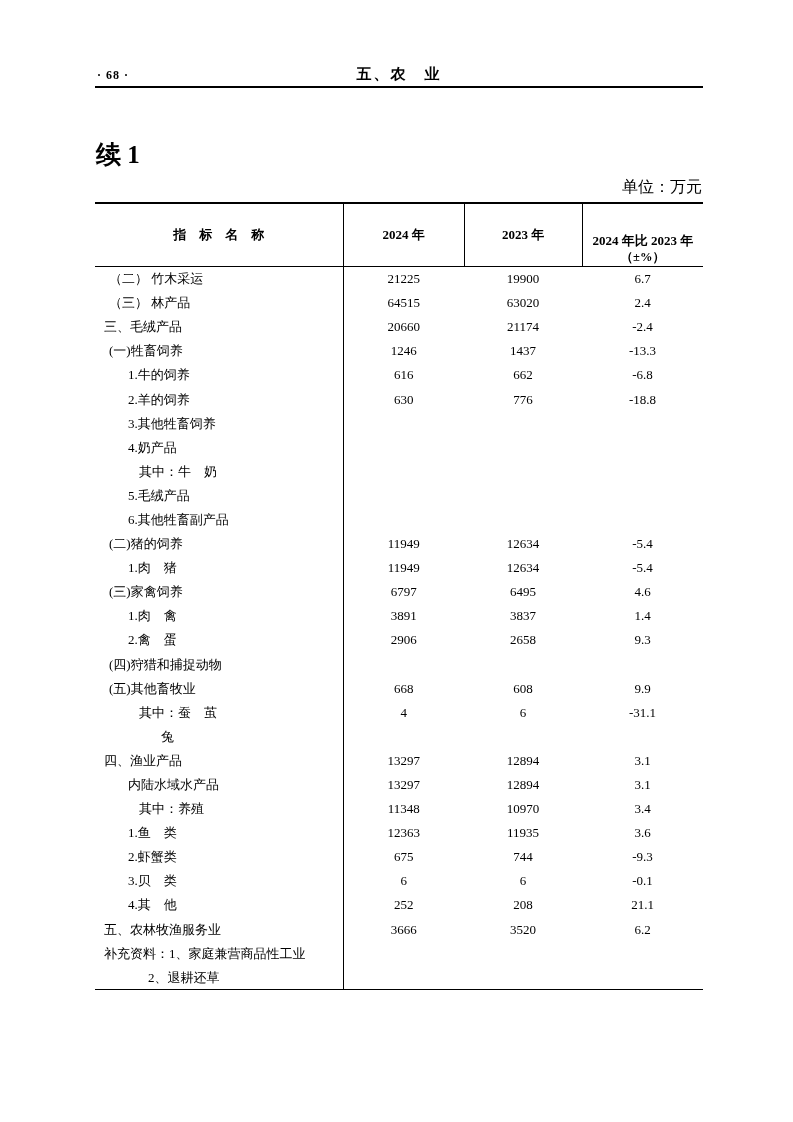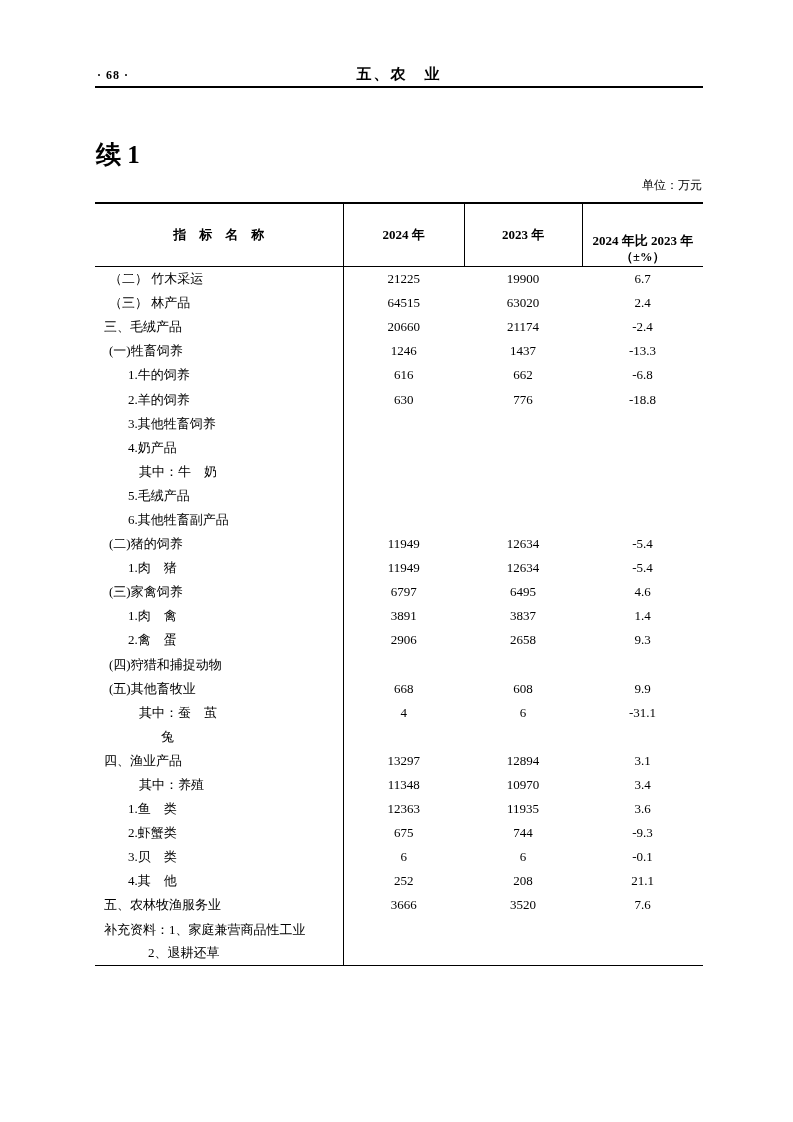--- a/index.html
+++ b/index.html
@@ -20,21 +20,21 @@
   .page-num {
     position: absolute; left: 2px; bottom: 3px;
     font-size: 12px; font-weight: bold; letter-spacing: 1px;
   }
   .section-title {
     position: absolute; left: 0; right: 0; bottom: 2px; text-align: center;
     font-size: 15px; font-weight: bold; letter-spacing: 2px;
   }
 
   .cont-title { position: absolute; top: 138px; left: 1px; font-size: 25px; font-weight: bold; }
-  .unit-note { position: absolute; top: 177px; right: 1px; font-size: 12px; }
+  .unit-note { position: absolute; top: 177px; right: 1px; font-size: 16px; }
 
   
   table.stat {
     position: absolute; top: 202px; left: 0; width: 608px;
     border-collapse: collapse; table-layout: fixed;
     border-top: 2px solid #000; border-bottom: 1.5px solid #000;
   }
   table.stat thead th {
     height: 62px; padding: 0; vertical-align: middle; text-align: center;
     font-size: 13px; font-weight: bold;
@@ -211,20 +211,26 @@
           <td class="num"></td>
           <td class="num"></td>
         </tr>
         <tr>
           <td class="label indent-0">四、渔业产品</td>
           <td class="num">13297</td>
           <td class="num">12894</td>
           <td class="num">3.1</td>
         </tr>
         <tr>
+          <td class="label indent-2">内陆水域水产品</td>
+          <td class="num">13297</td>
+          <td class="num">12894</td>
+          <td class="num">3.1</td>
+        </tr>
+        <tr>
           <td class="label indent-3">其中：养殖</td>
           <td class="num">11348</td>
           <td class="num">10970</td>
           <td class="num">3.4</td>
         </tr>
         <tr>
           <td class="label indent-2">1.鱼　类</td>
           <td class="num">12363</td>
           <td class="num">11935</td>
           <td class="num">3.6</td>
@@ -244,21 +250,21 @@
         <tr>
           <td class="label indent-2">4.其　他</td>
           <td class="num">252</td>
           <td class="num">208</td>
           <td class="num">21.1</td>
         </tr>
         <tr>
           <td class="label indent-0">五、农林牧渔服务业</td>
           <td class="num">3666</td>
           <td class="num">3520</td>
-          <td class="num">7.6</td>
+          <td class="num">6.2</td>
         </tr>
         <tr>
           <td class="label indent-0">补充资料：1、家庭兼营商品性工业</td>
           <td class="num"></td>
           <td class="num"></td>
           <td class="num"></td>
         </tr>
         <tr>
           <td class="label indent-5">2、退耕还草</td>
           <td class="num"></td>

